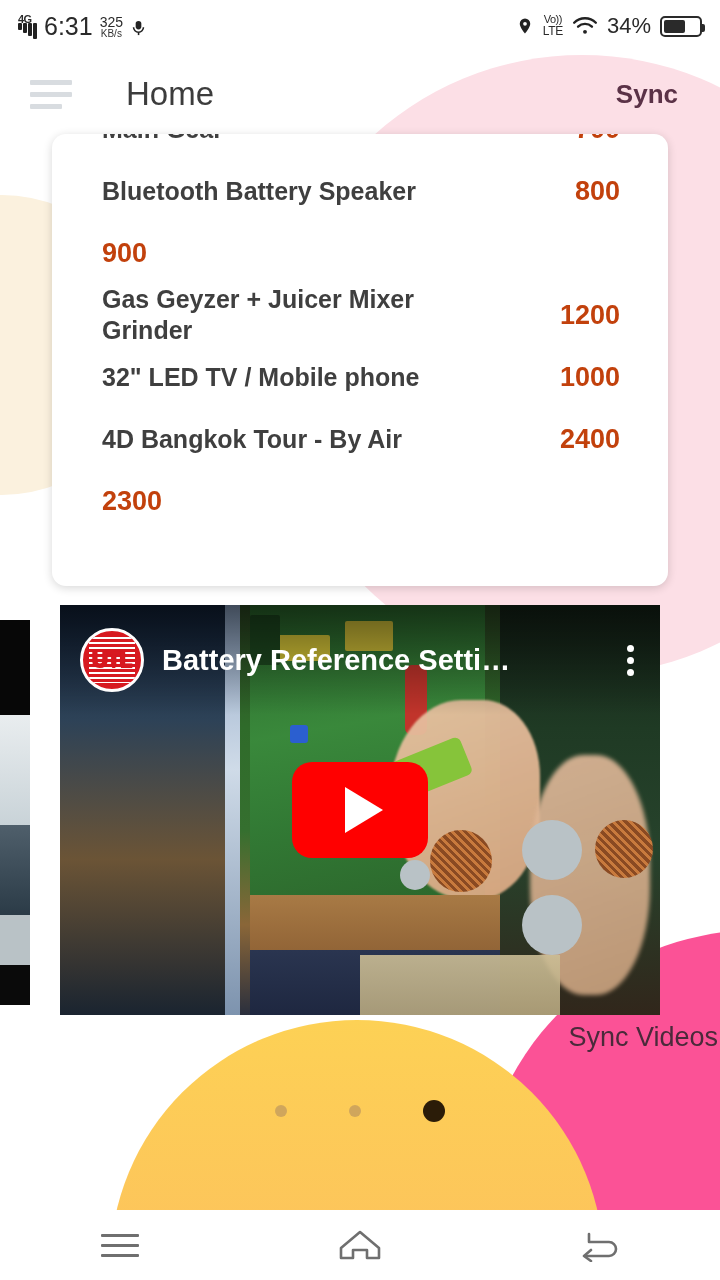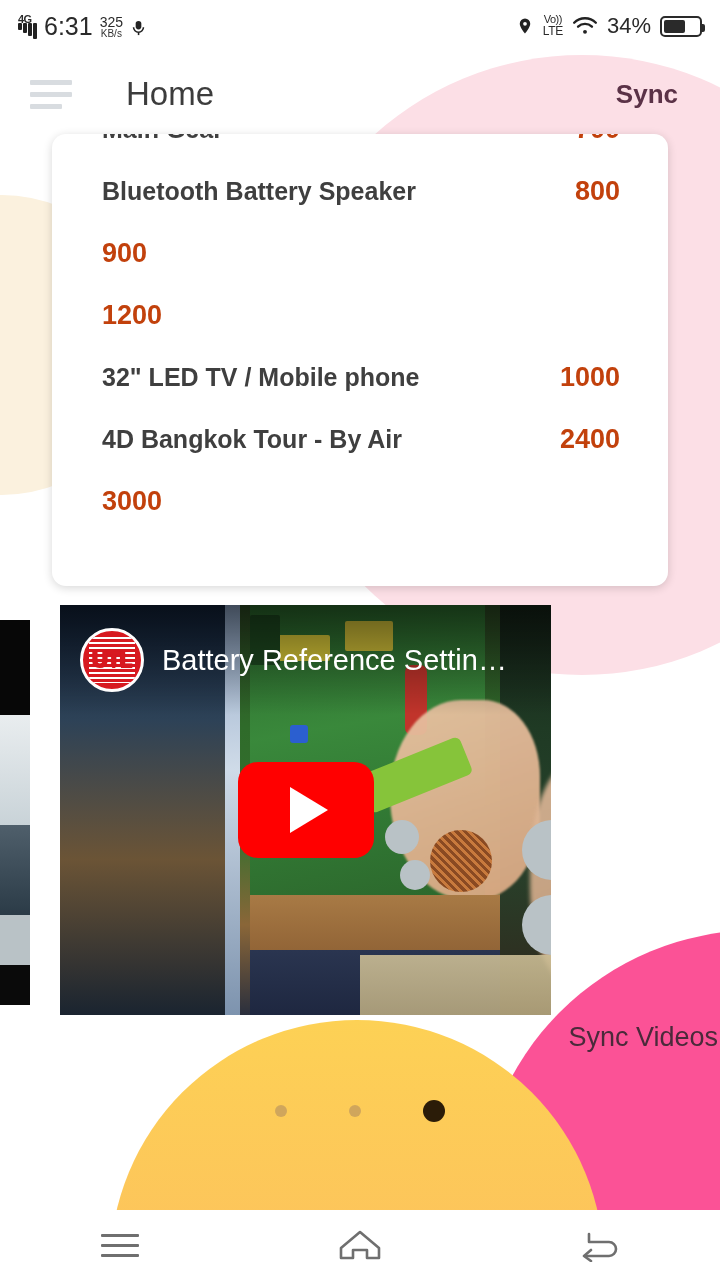--- a/index.html
+++ b/index.html
@@ -89,21 +89,21 @@
   .video-peek {
     position:absolute; left:0; top:15px; width:30px; height:385px; overflow:hidden;
     background:#000;
   }
   .peek-a{position:absolute;left:0;top:0;width:30px;height:95px;background:#070707;}
   .peek-b{position:absolute;left:0;top:95px;width:30px;height:110px;background:linear-gradient(180deg,#e9edef,#c9d3d8);}
   .peek-c{position:absolute;left:0;top:205px;width:30px;height:90px;background:linear-gradient(180deg,#4f5f6b,#2b3b47);}
   .peek-d{position:absolute;left:0;top:295px;width:30px;height:50px;background:#b9c2c6;}
   .peek-e{position:absolute;left:0;top:345px;width:30px;height:40px;background:#0a0a0a;}
 
-  .video-card { position:absolute; left:60px; top:0; width:491px; height:410px; overflow:hidden; background:#0b1018; }
+  .video-card { position:absolute; left:60px; top:0; width:600px; height:410px; overflow:hidden; background:#0b1018; }
   .vid-strip { position:absolute; top:0; bottom:0; }
   .s1 { left:0; width:165px; background: linear-gradient(180deg,#12223a 0%, #2d4257 28%, #6b5436 62%, #1a2430 100%); }
   .s2 { left:165px; width:15px; background: linear-gradient(180deg,#8ea6c6,#cfdbe8 40%,#7d93ae); }
   .s3 { left:180px; width:260px; background: linear-gradient(180deg,#2e4a24 0%, #2f6b2a 30%, #356f2f 55%, #8a6638 78%, #2a2f3d 100%); }
   .s4 { left:440px; width:160px; background: linear-gradient(180deg,#152318 0%, #1f3a24 30%, #27432c 60%, #31261b 100%); }
   .pcb-hand { position:absolute; left:330px; top:95px; width:150px; height:200px; border-radius:50% 40% 45% 55%;
     background: linear-gradient(160deg,#e8c2a2,#d9a882); filter: blur(1px); opacity:.95;}
   .pcb-hand2 { position:absolute; left:470px; top:150px; width:120px; height:240px; border-radius:45%;
     background: linear-gradient(160deg,#e3bb9c,#caa27e); filter: blur(2px); opacity:.9;}
   .pcb-green { position:absolute; left:190px; top:0; width:235px; height:300px;
@@ -124,21 +124,21 @@
   }
   .utl-logo {
     width:64px; height:64px; border-radius:50%; background:#D71920; flex:none;
     border:3px solid #fff; position:relative; overflow:hidden;
     display:flex; align-items:center; justify-content:center;
   }
   .utl-logo .stripes { position:absolute; inset:6px; background: repeating-linear-gradient(180deg,#ffffff 0 2px, #D71920 2px 5px); }
   .utl-logo .letters { position:relative; z-index:2; color:#D71920; font-weight:bold; font-size:22px;
      letter-spacing:-1px; text-shadow: 0 0 2px #D71920, 1px 0 0 #D71920, -1px 0 0 #D71920, 0 1px 0 #D71920, 0 -1px 0 #D71920;}
   .vid-title {
-    margin-left:18px; color:#fff; font-size:29px; font-weight:400; white-space:nowrap;
+    margin-left:18px; color:#fff; font-size:29px; font-weight:700; white-space:nowrap;
     overflow:hidden; text-overflow:ellipsis; max-width:360px;
   }
   .vid-kebab { margin-left:auto; display:flex; flex-direction:column; gap:5px; padding:4px 8px;}
   .vid-kebab i { width:7px; height:7px; border-radius:50%; background:#fff; display:block;}
   .yt-play {
     position:absolute; left:50%; top:50%; transform:translate(-50%,-50%);
     width:136px; height:96px; background:#FF0000; border-radius:20px; z-index:6;
     display:flex; align-items:center; justify-content:center;
   }
   .yt-play .tri { width:0;height:0; border-left:38px solid #fff; border-top:23px solid transparent; border-bottom:23px solid transparent; margin-left:7px;}
@@ -232,32 +232,33 @@
       <div class="offer-val">700</div>
     </div>
     <div class="offer-row">
       <div class="offer-name">Bluetooth Battery Speaker</div>
       <div class="offer-val">800</div>
     </div>
     <div class="offer-row">
       <div class="offer-val">900</div>
     </div>
     <div class="offer-row">
+      <div class="offer-name">Gas Geyzer + Juicer Mixer Grinder</div>
       <div class="offer-val">1200</div>
     </div>
     <div class="offer-row">
       <div class="offer-name">32" LED TV / Mobile phone</div>
       <div class="offer-val">1000</div>
     </div>
     <div class="offer-row">
       <div class="offer-name">4D Bangkok Tour - By Air</div>
       <div class="offer-val">2400</div>
     </div>
     <div class="offer-row">
-      <div class="offer-val">3000</div>
+      <div class="offer-val">2300</div>
     </div>
   </div>
 
   <div class="video-section">
     <div class="video-peek">
       <div class="peek-a"></div>
         <div class="peek-b"></div>
         <div class="peek-c"></div>
       <div class="peek-d"></div>
         <div class="peek-e"></div>

